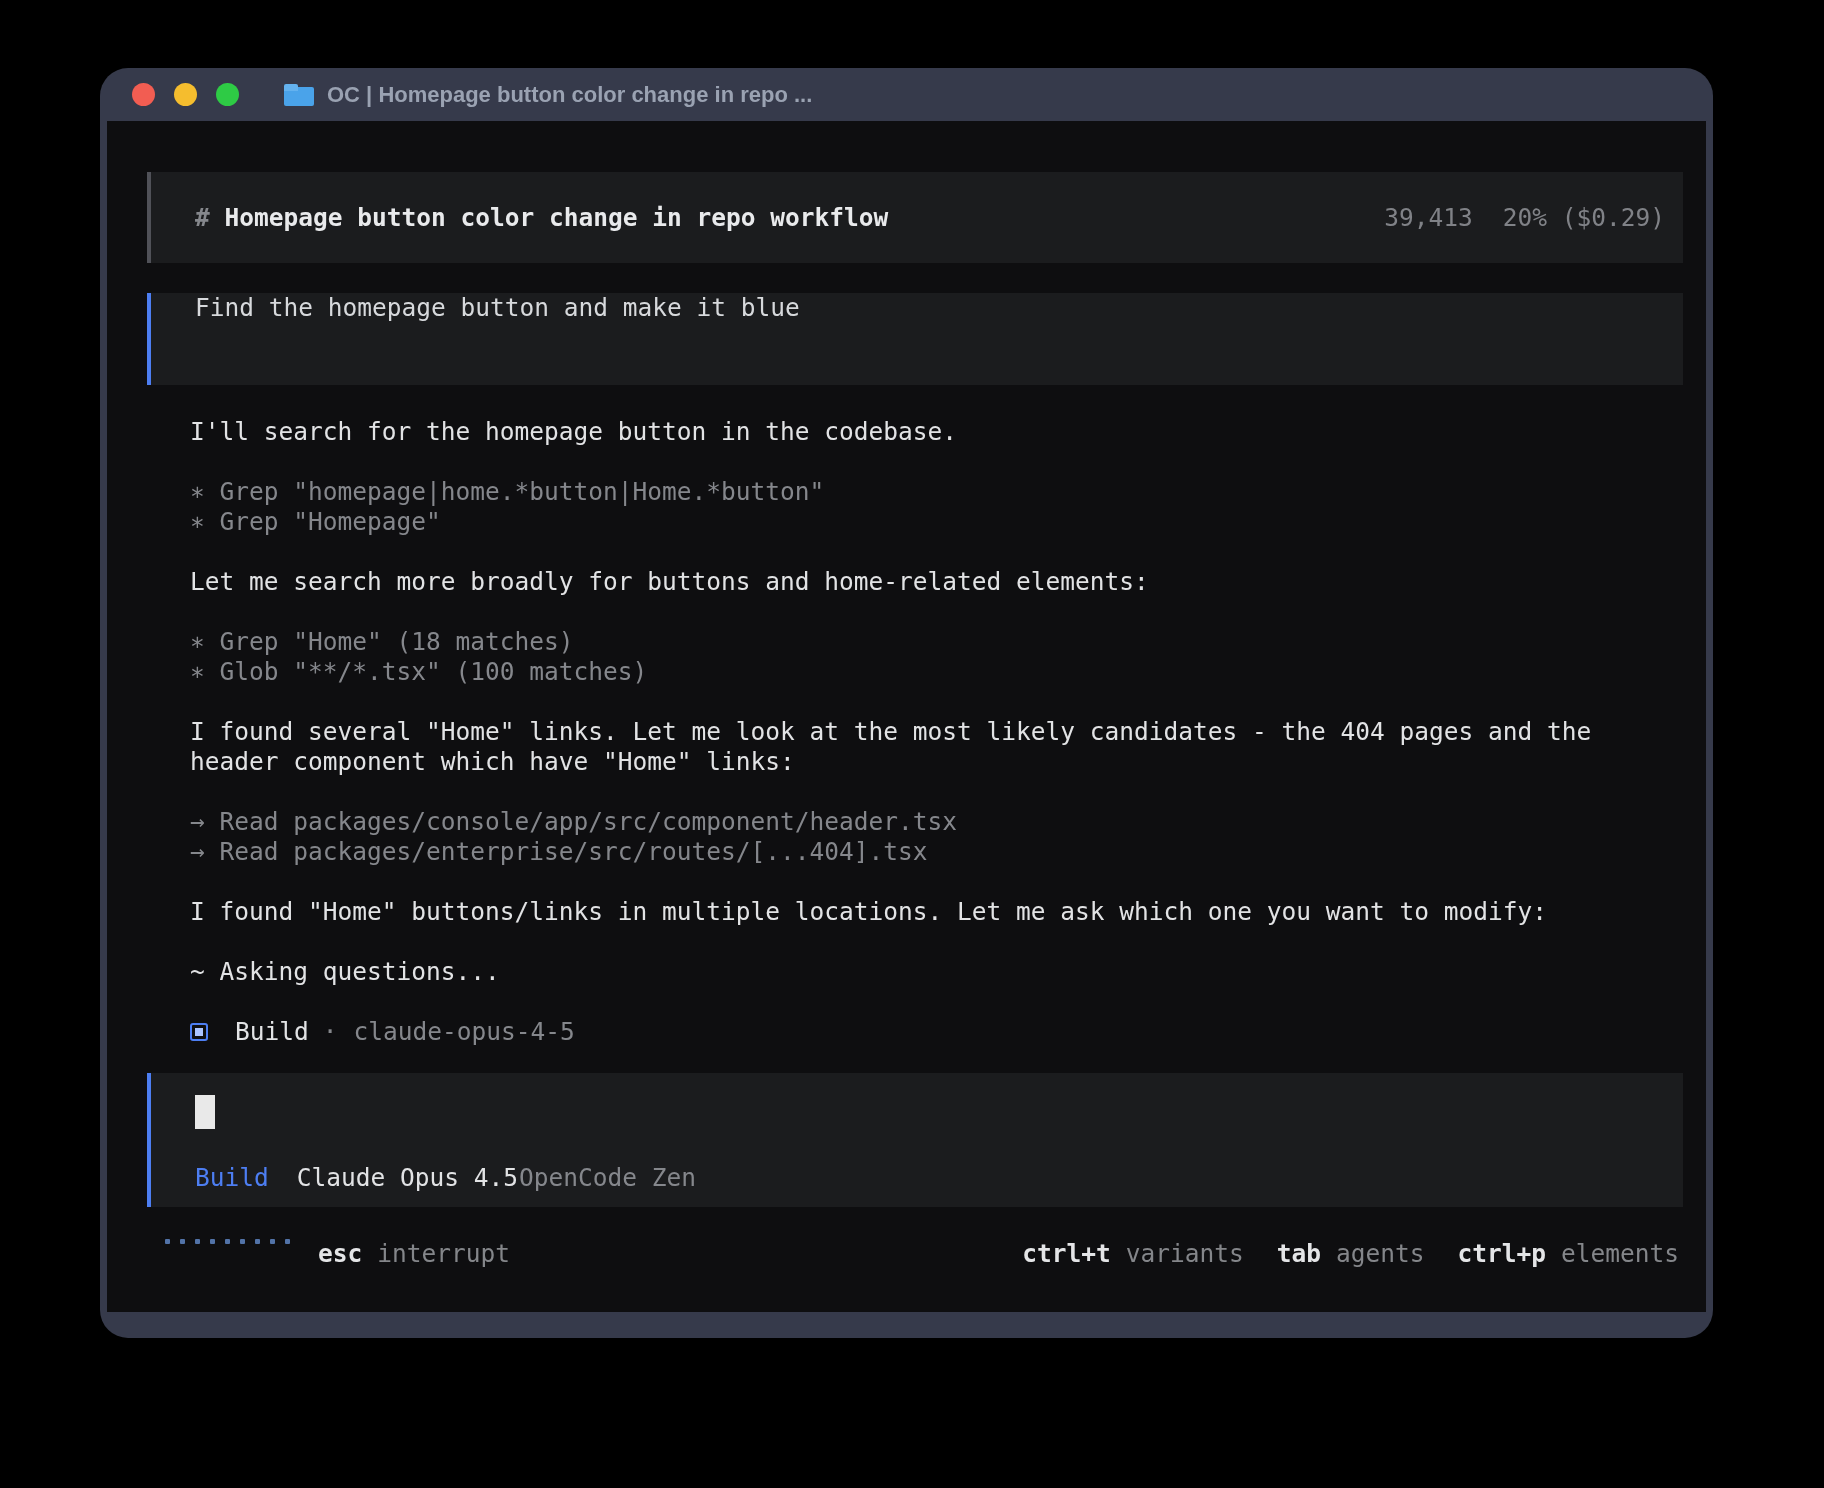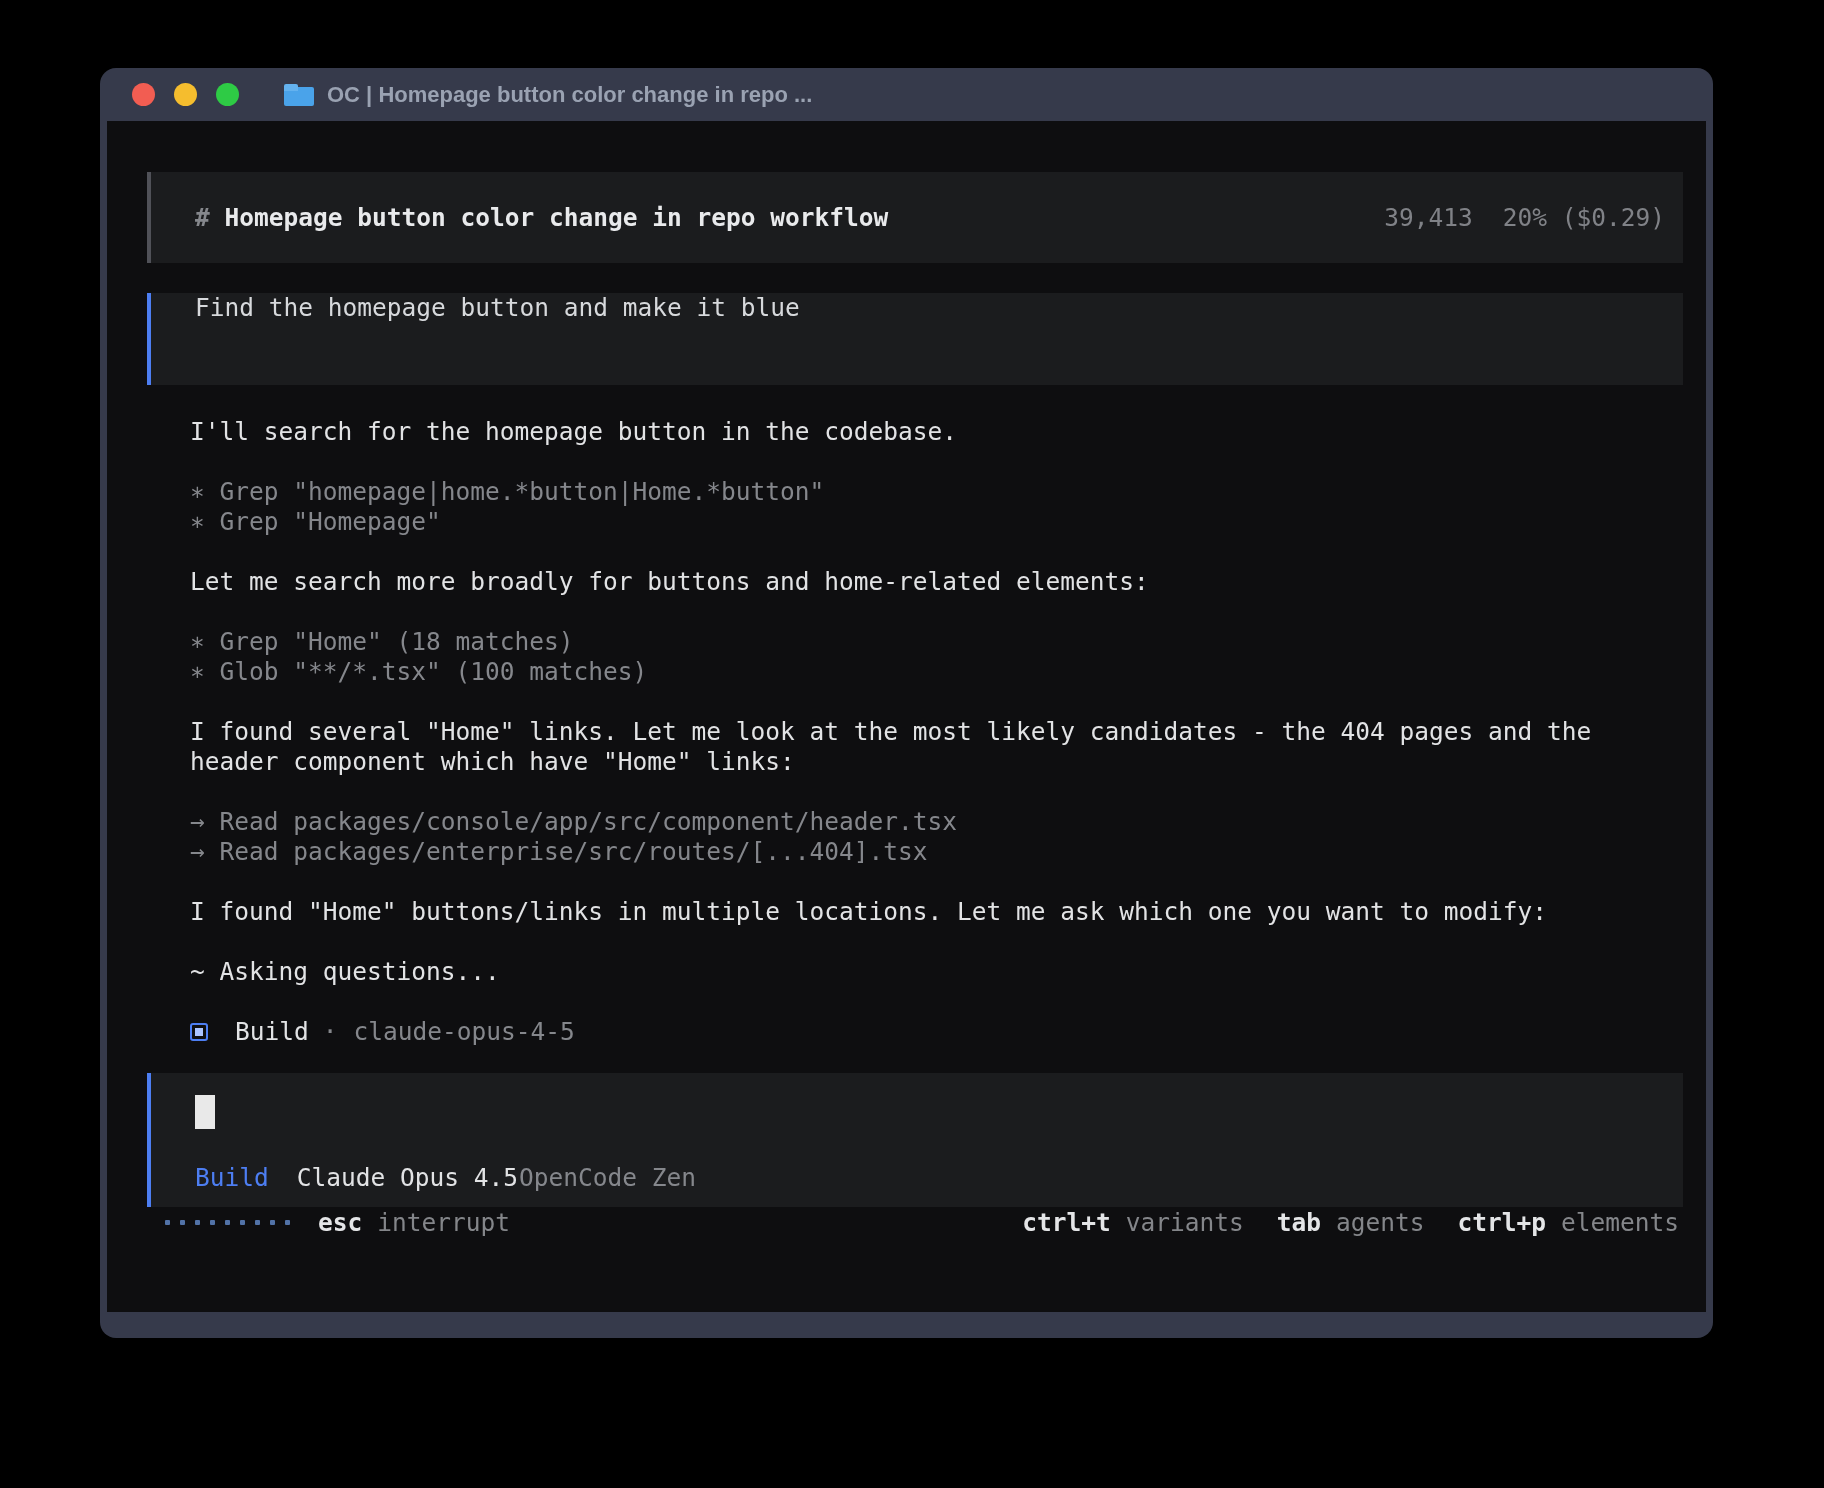--- a/index.html
+++ b/index.html
@@ -1,20 +1,20 @@
 <!DOCTYPE html>
 <html><head>
 <meta charset="utf-8">
 <style>
   * { margin:0; padding:0; box-sizing:border-box; }
   html,body { width:1824px; height:1488px; background:#000; overflow:hidden;
               font-family:"DejaVu Sans Mono", monospace; }
 
   .window { position:absolute; left:100px; top:68px; width:1613px; height:1270px;
-            background:#363a4b; border-radius:16px; overflow:hidden; }
+            background:#363a4b; border-radius:28px; overflow:hidden; }
 
   
   .titlebar { height:53px; display:flex; align-items:center; padding-left:32px; }
   .light { width:23px; height:23px; border-radius:50%; margin-right:19px; flex:none; }
   .light.red    { background:#f25d52; }
   .light.yellow { background:#f5bd2e; }
   .light.green  { background:#2ecb45; }
   .folder { position:relative; width:30px; height:22px; margin-left:26px; flex:none; }
   .folder .tab  { position:absolute; top:0; left:0; width:14px; height:7px;
                   background:#64b2ef; border-radius:2px 2px 0 0; }
@@ -58,21 +58,21 @@
   .input-block { margin-top:26px; height:134px; border-left:4px solid #4d7ef2;
                  padding:22px 18px 14px 44px; display:flex; flex-direction:column;
                  justify-content:space-between; }
   .cursor { width:20px; height:34px; background:#e9e9e9; }
   .input-meta { display:flex; line-height:30px; }
   .meta-mode     { color:#4d7ef2; }
   .meta-model    { color:#e2e3e5; margin-left:28px; }
   .meta-provider { color:#85878c; margin-left:1px; }
 
   
-  .status-bar { margin-top:0; height:30px; display:flex; align-items:center;
+  .status-bar { margin-top:32px; height:30px; display:flex; align-items:flex-start;
                 padding:0 27px 0 58px; }
   .spinner { display:flex; align-items:center; gap:10px; margin-right:28px; }
   .spin-dot { width:5px; height:5px; background:#5273a8; border-radius:1px; }
   .shortcut { display:flex; white-space:pre; }
   .kbd-key   { color:#e4e5e7; font-weight:bold; }
   .kbd-label { color:#84868a; margin-left:15px; }
   .right-shortcuts { margin-left:auto; display:flex; gap:33px; }
 </style>
 </head>
 <body>

